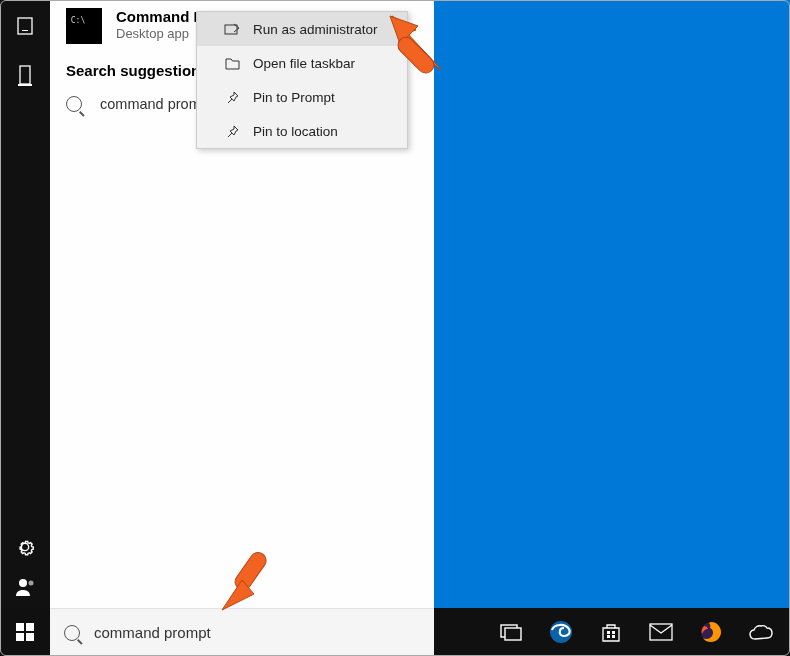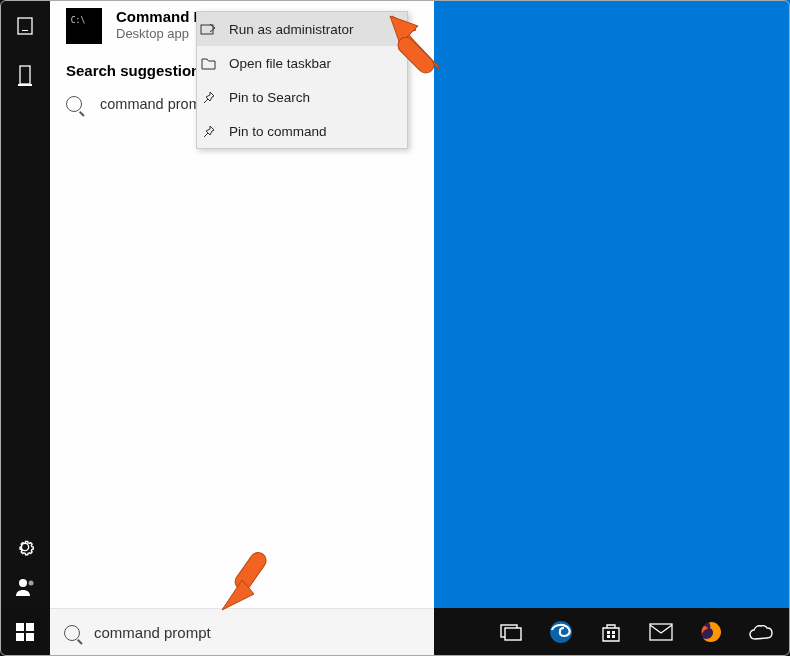--- a/index.html
+++ b/index.html
@@ -120,21 +120,21 @@
       top: 11px;
       width: 212px;
       background: #f2f2f2;
       border: 1px solid #ccc;
       box-shadow: 2px 2px 6px rgba(0,0,0,0.2);
       z-index: 50;
     }
     .menu-item {
       display: flex;
       align-items: center;
-      padding: 9px 2px;
+      padding: 9px 26px;
       font-size: 13.5px;
       color: #222;
       cursor: pointer;
     }
     .menu-item.highlighted { background: #e0e0e0; }
     .menu-icon {
       width: 18px; height: 16px; margin-right: 12px;
       display: flex; align-items: center; justify-content: center;
       color: #333;
     }
@@ -289,29 +289,29 @@
         </svg>
     </span>
     <span>Open file taskbar</span>
   </div>
   <div class="menu-item">
     <span class="menu-icon">
       <svg width="15" height="13" viewBox="0 0 15 13">
           <path d="M9 1l4 4-2 1-2 4-2-2-4 4 4-4-2-2 4-2z" fill="none" stroke="#333" stroke-width="1"></path>
         </svg>
     </span>
-    <span>Pin to Search</span>
+    <span>Pin to Prompt</span>
   </div>
   <div class="menu-item">
     <span class="menu-icon">
       <svg width="15" height="13" viewBox="0 0 15 13">
           <path d="M9 1l4 4-2 1-2 4-2-2-4 4 4-4-2-2 4-2z" fill="none" stroke="#333" stroke-width="1"></path>
         </svg>
     </span>
-    <span>Pin to command</span>
+    <span>Pin to location</span>
   </div>
 </div>
 
 <div class="taskbar">
   <div class="start-btn">
     <svg width="18" height="18" viewBox="0 0 18 18">
       <rect x="0" y="0" width="8" height="8" fill="#fff"></rect>
       <rect x="10" y="0" width="8" height="8" fill="#fff"></rect>
       <rect x="0" y="10" width="8" height="8" fill="#fff"></rect>
       <rect x="10" y="10" width="8" height="8" fill="#fff"></rect>

